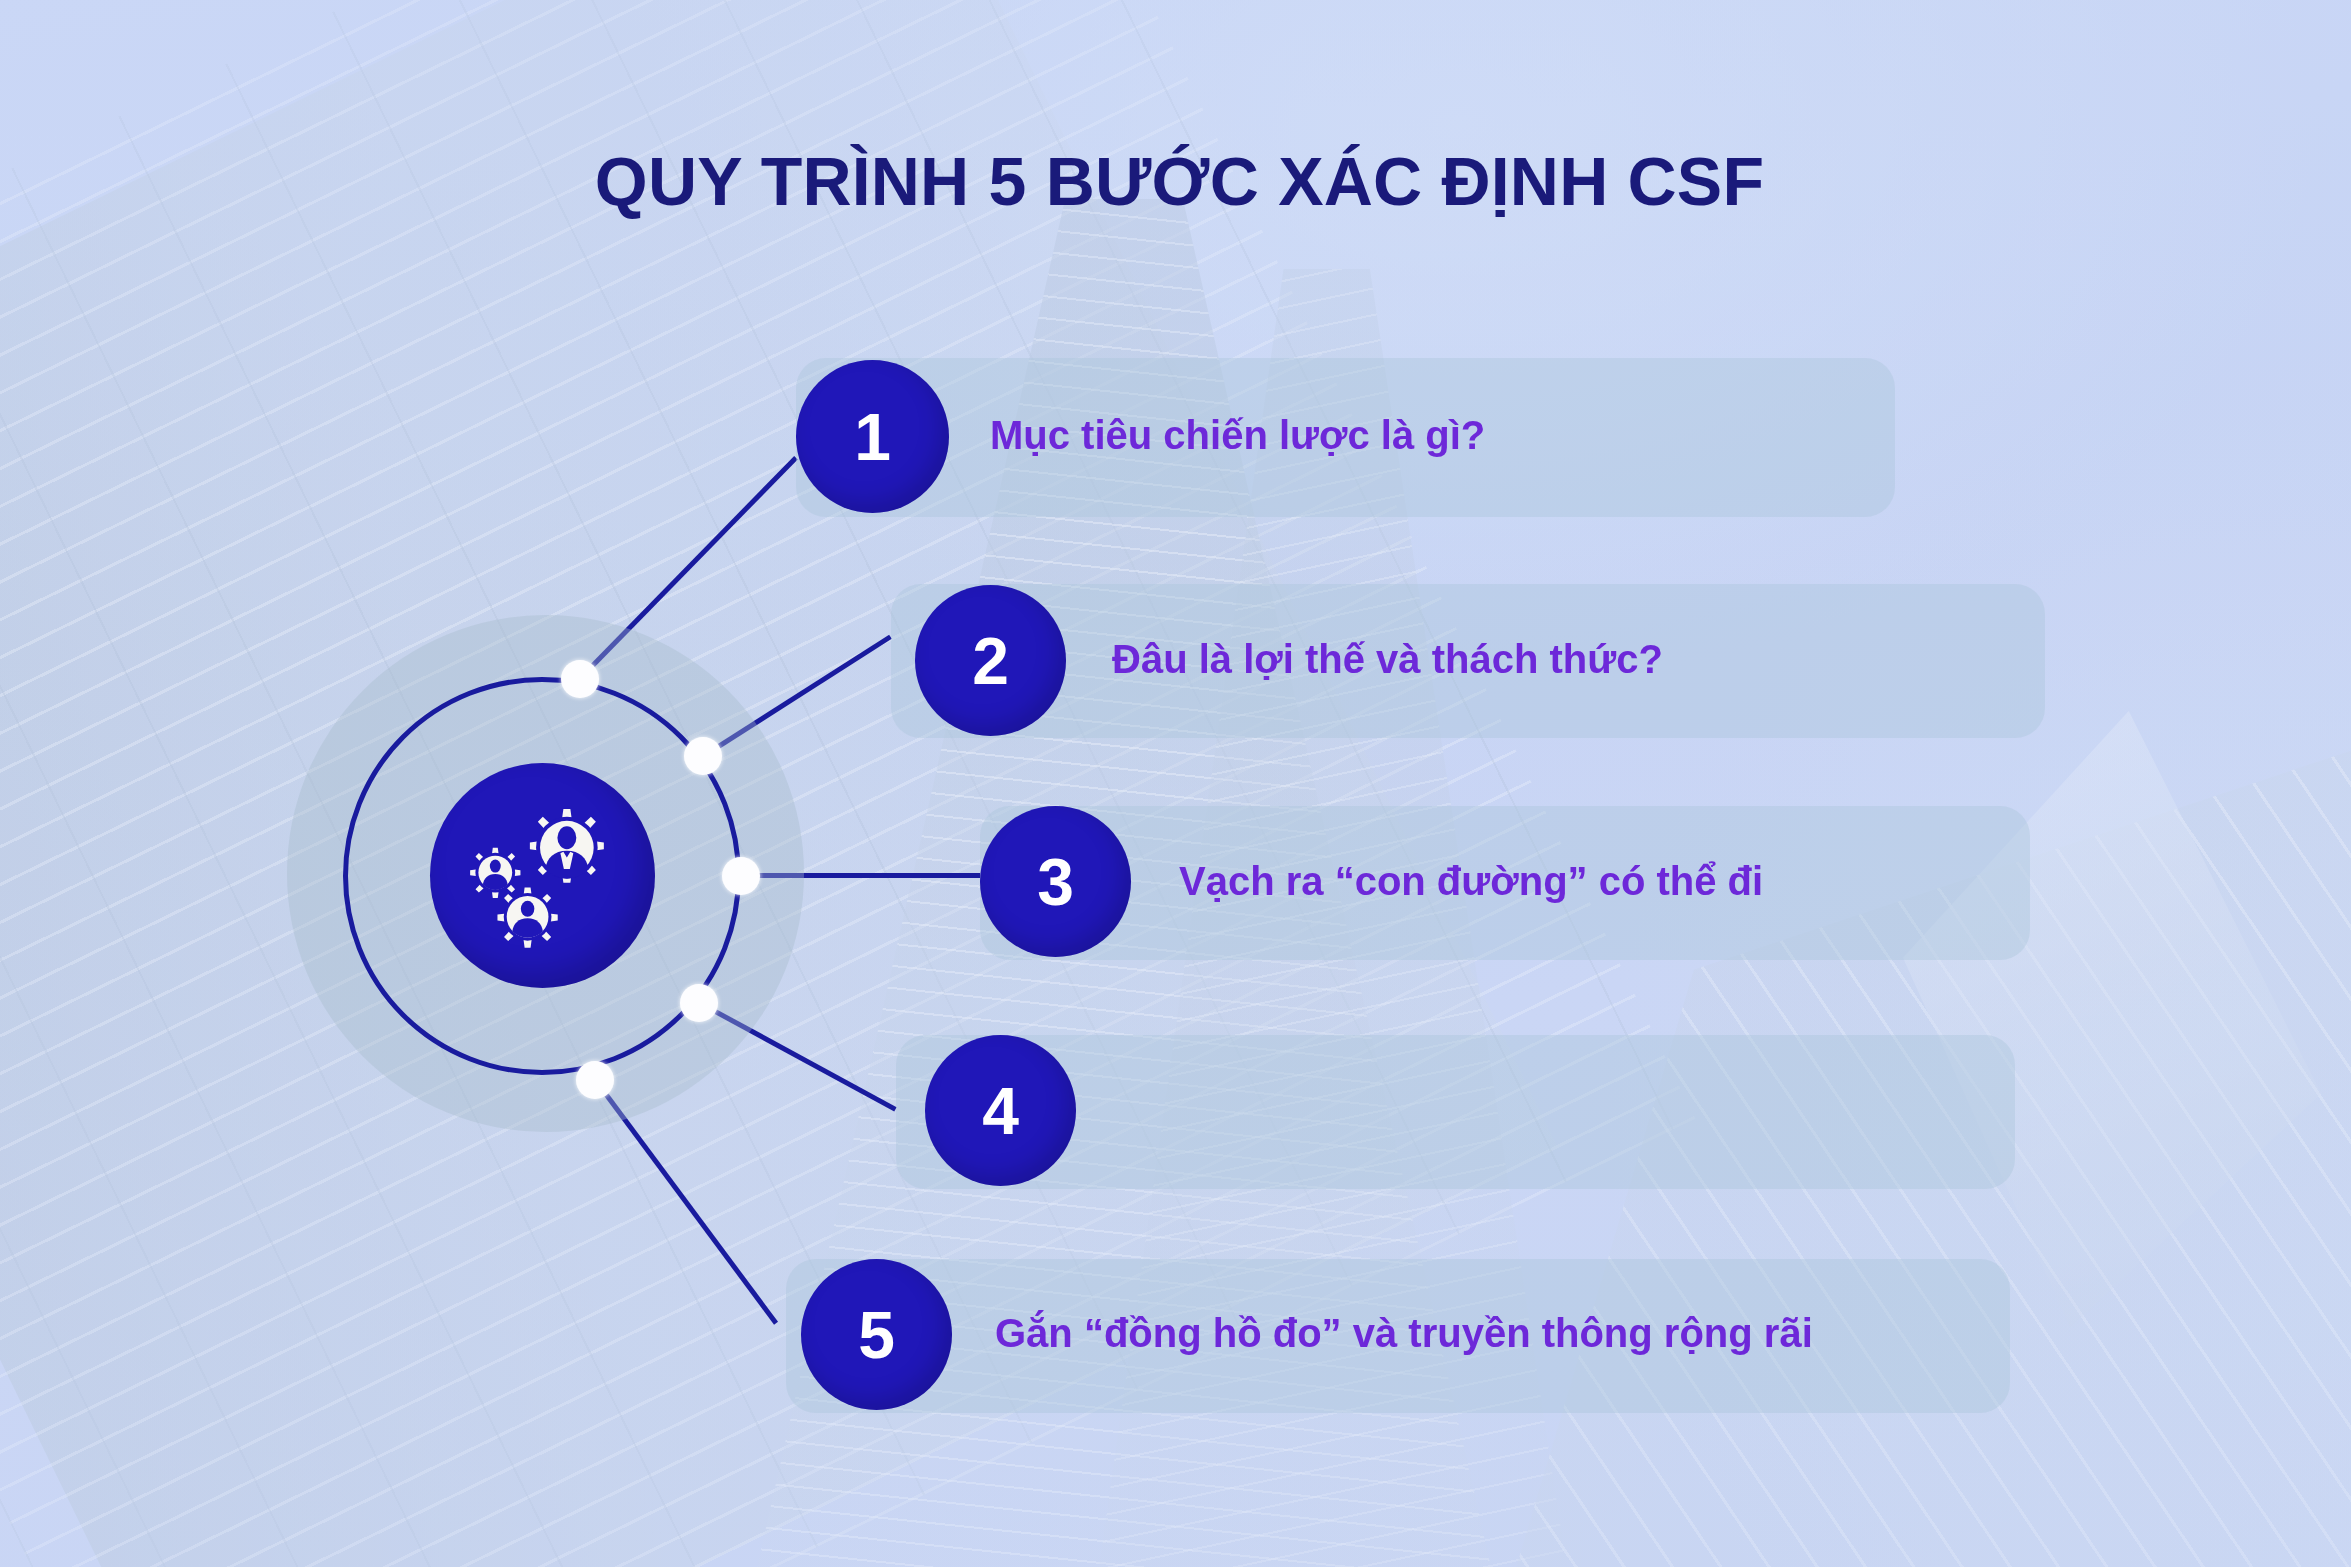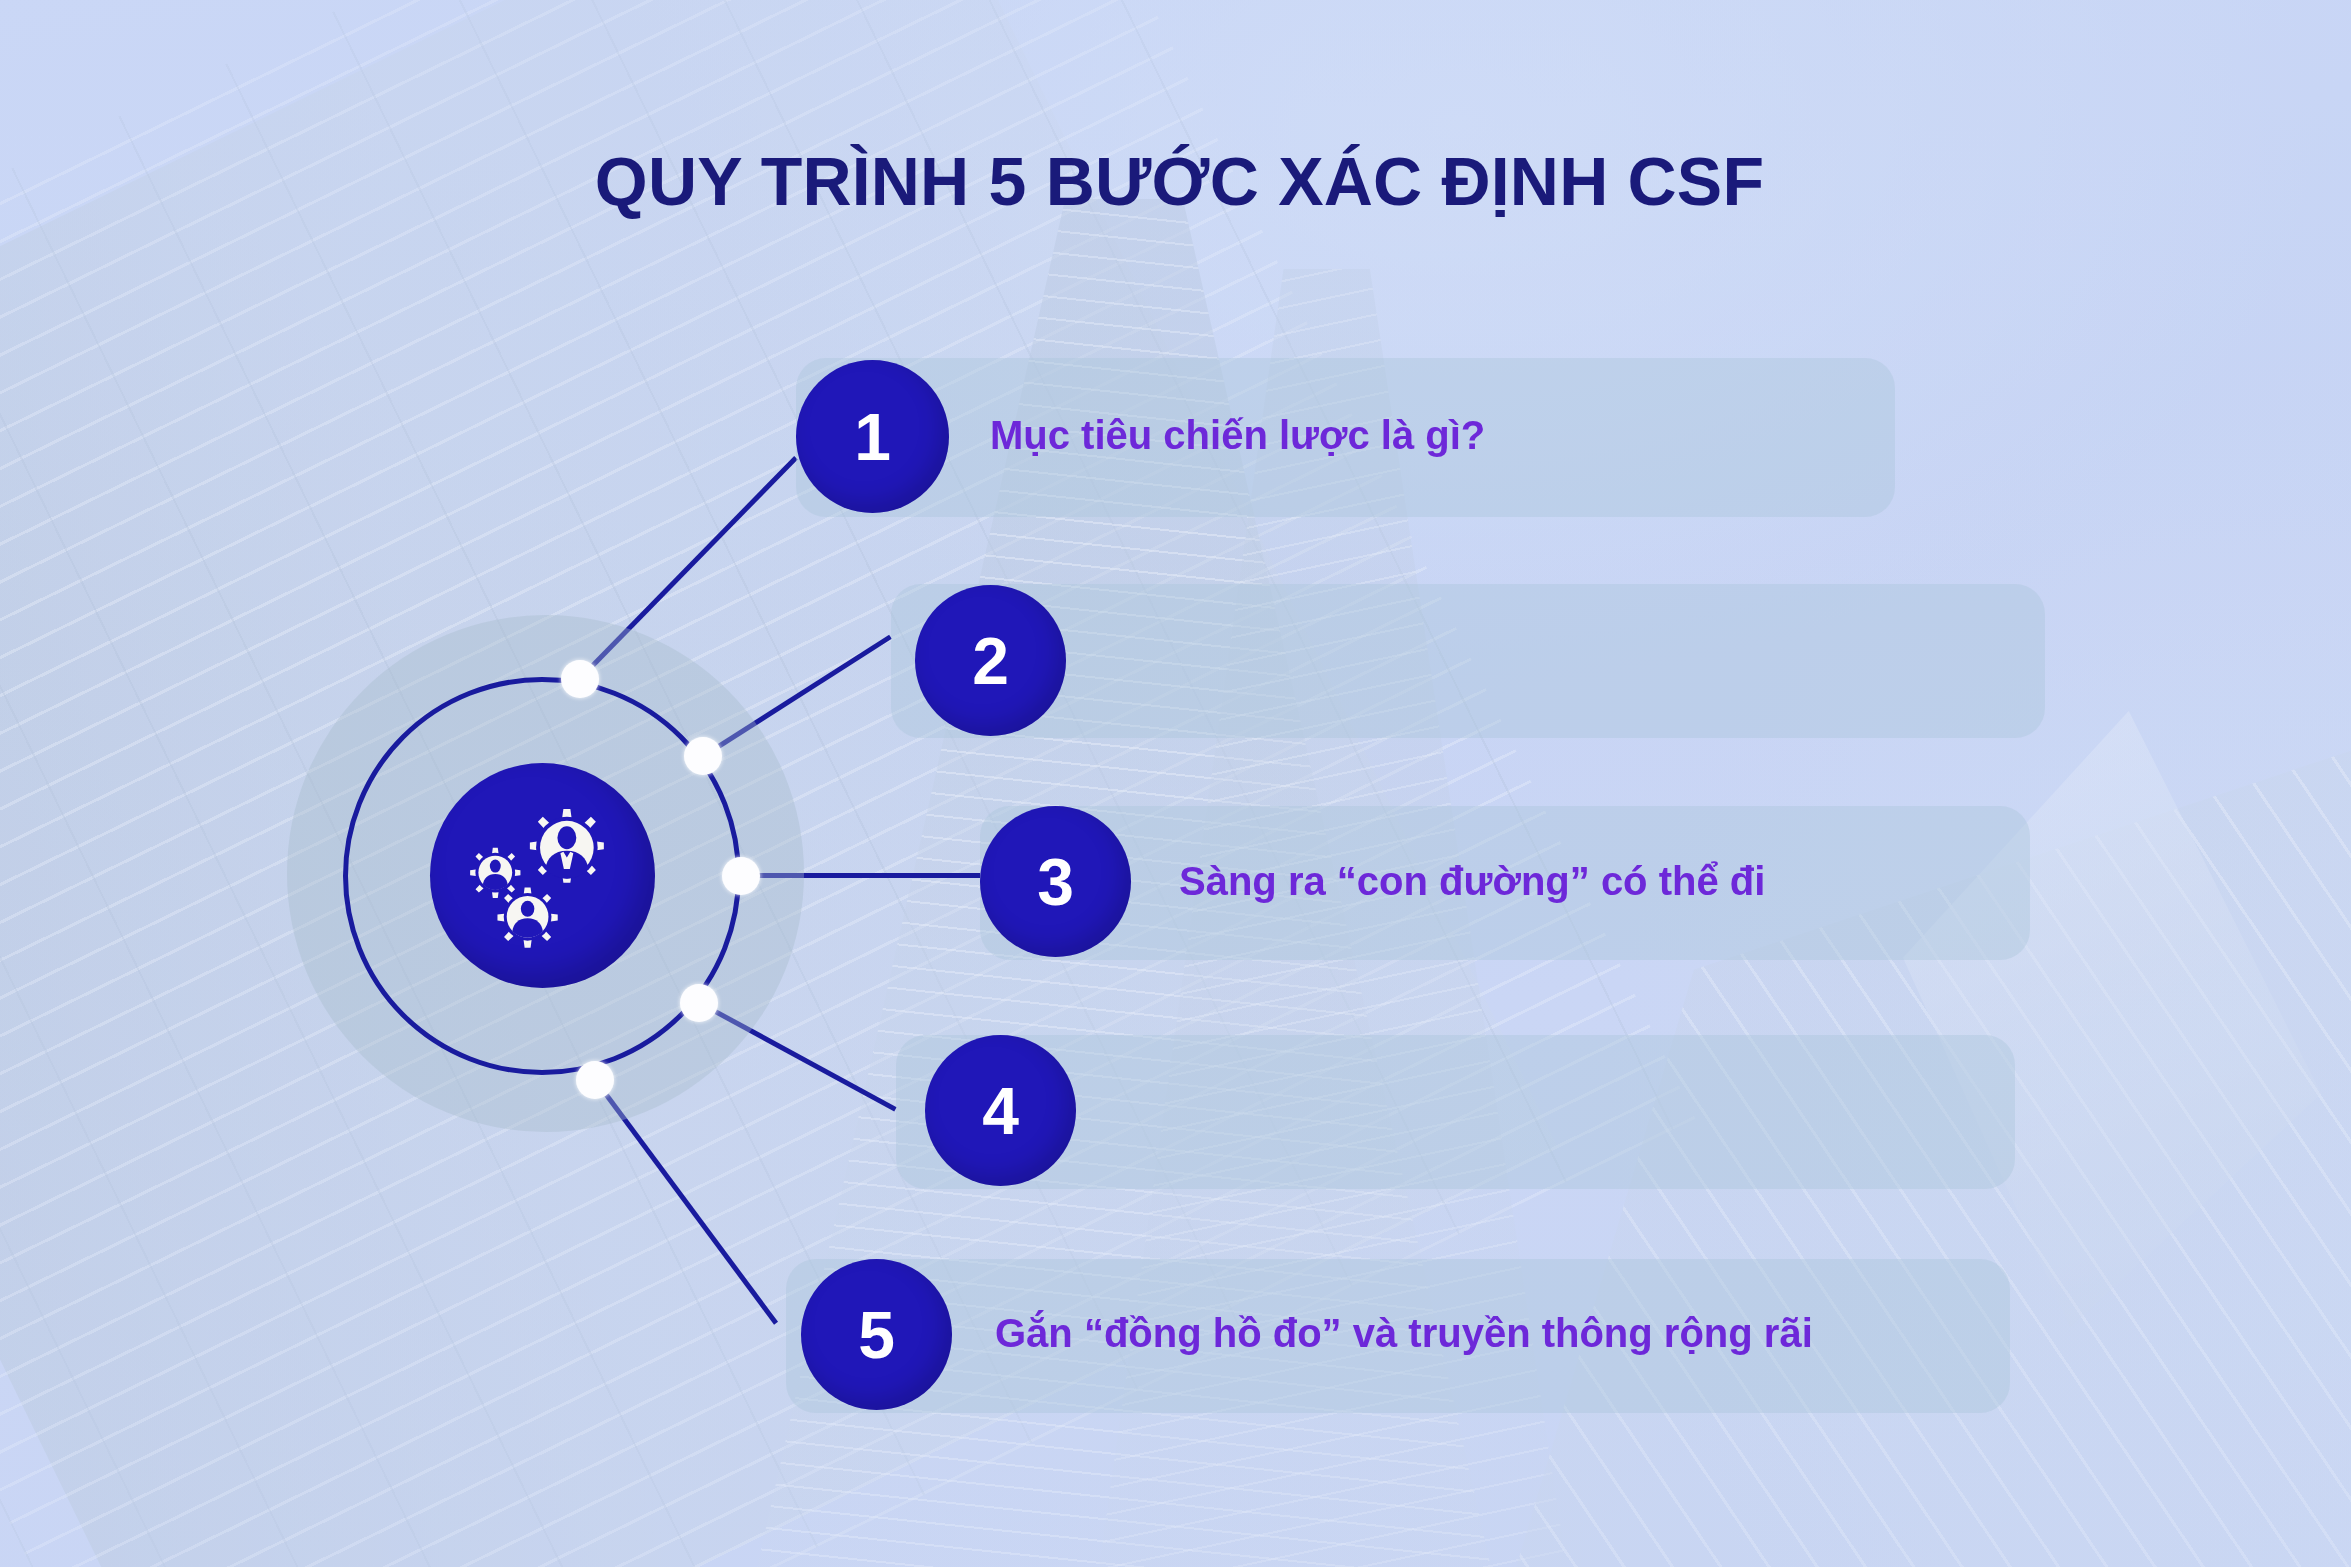--- a/index.html
+++ b/index.html
@@ -271,24 +271,25 @@
   <div class="node" style="left:741px; top:876px;"></div>
   <div class="node" style="left:699px; top:1003px;"></div>
   <div class="node" style="left:595px; top:1080px;"></div>
 
   <div class="step-card" style="left:796px;  top:358px;  width:1099px; height:159px;"></div>
   <div class="num-circle" style="left:796px; top:360px; width:153px; height:153px;">1</div>
   <div class="step-text" style="left:990px; top:415px;">Mục tiêu chiến lược là gì?</div>
 
   <div class="step-card" style="left:891px;  top:584px;  width:1154px; height:154px;"></div>
   <div class="num-circle" style="left:915px; top:585px; width:151px; height:151px;">2</div>
+  <div class="step-text" style="left:1112px; top:639px;">Đâu là lợi thế và thách thức?</div>
 
   <div class="step-card" style="left:980px;  top:806px;  width:1050px; height:154px;"></div>
   <div class="num-circle" style="left:980px; top:806px; width:151px; height:151px;">3</div>
-  <div class="step-text" style="left:1179px; top:861px;">Sàng ra “con đường” có thể đi</div>
+  <div class="step-text" style="left:1179px; top:861px;">Vạch ra “con đường” có thể đi</div>
 
   <div class="step-card" style="left:896px;  top:1035px; width:1119px; height:154px;"></div>
   <div class="num-circle" style="left:925px; top:1035px; width:151px; height:151px;">4</div>
 
   <div class="step-card" style="left:786px;  top:1259px; width:1224px; height:154px;"></div>
   <div class="num-circle" style="left:801px; top:1259px; width:151px; height:151px;">5</div>
   <div class="step-text" style="left:995px; top:1313px;text-align:center;">Gắn “đồng hồ đo” và truyền thông rộng rãi</div>
 
 </div>
 

